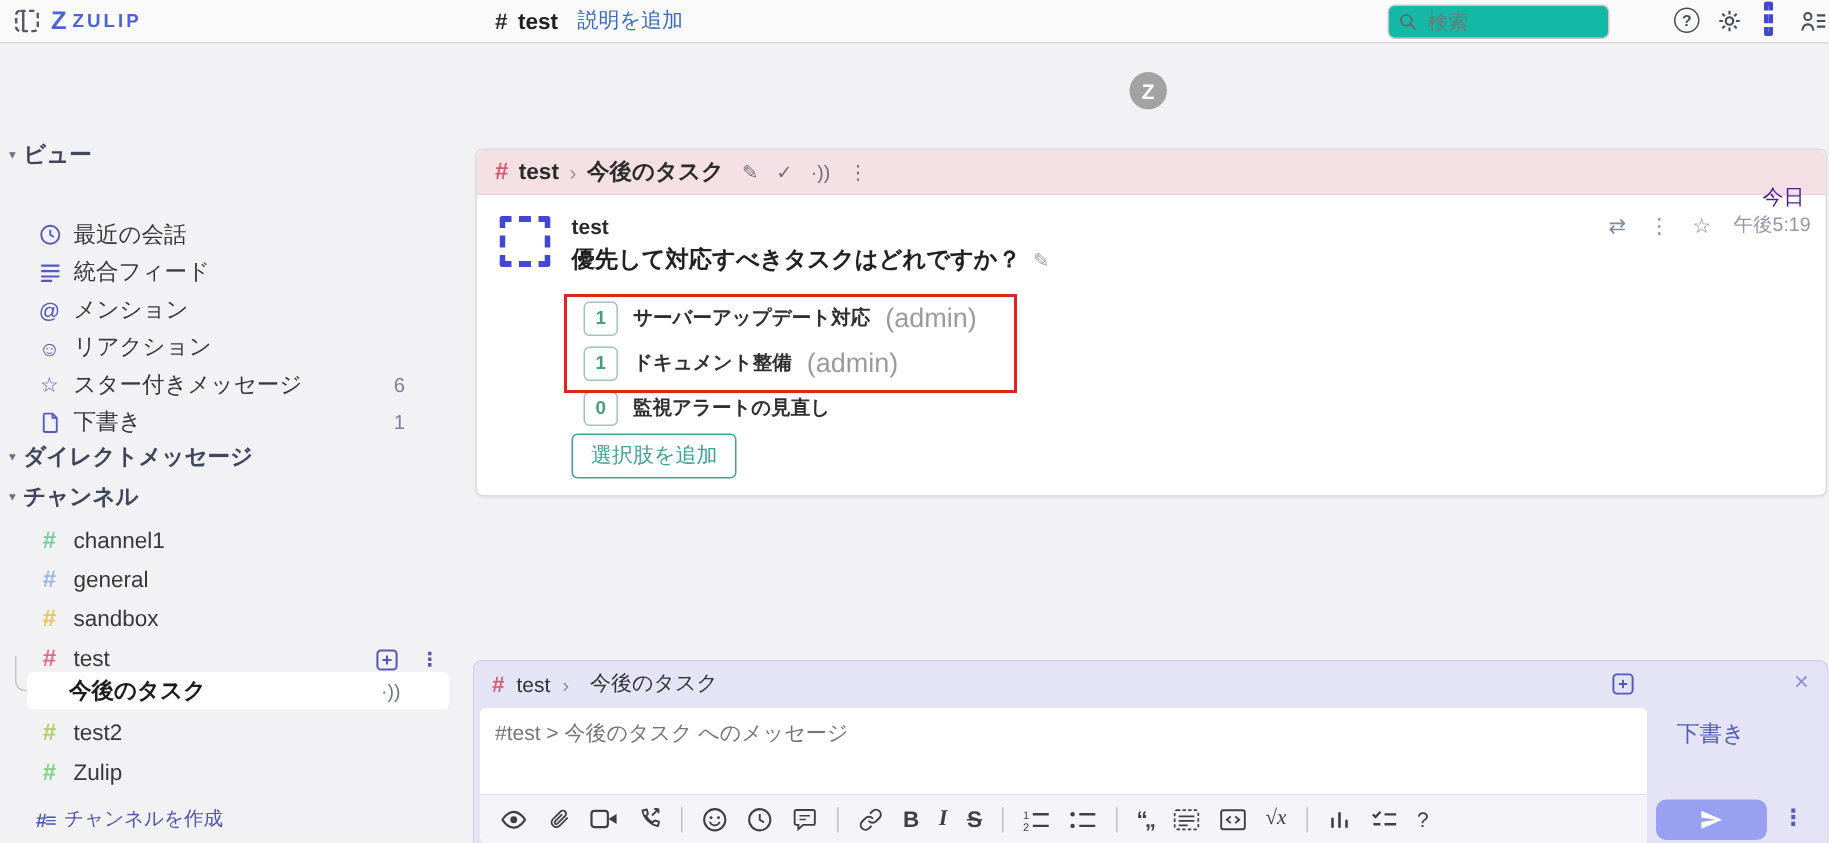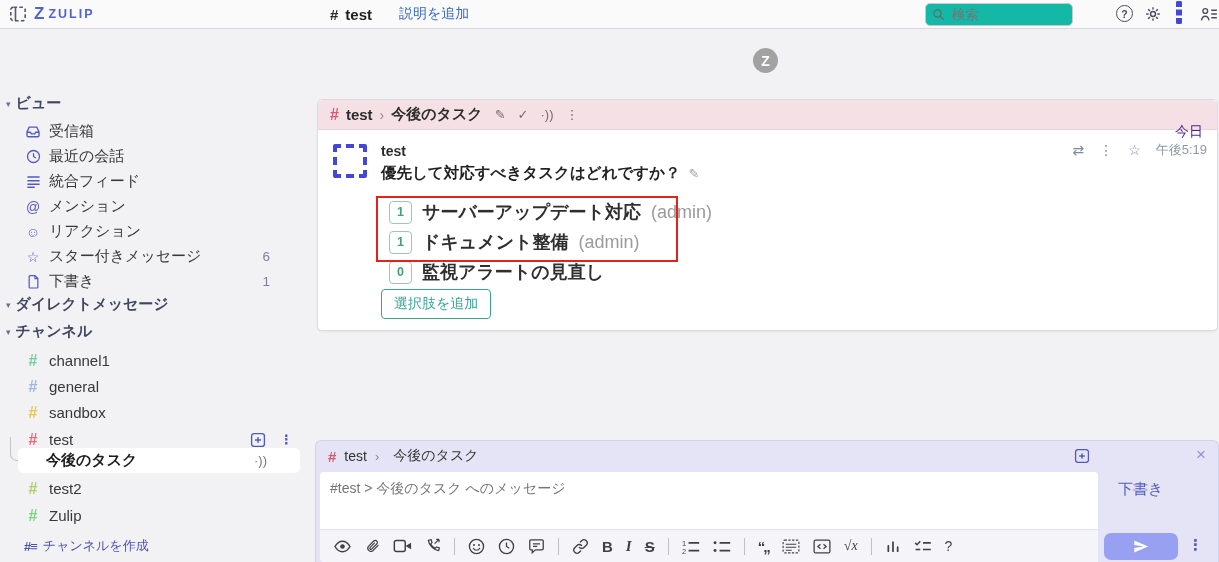--- a/index.html
+++ b/index.html
@@ -10,21 +10,21 @@
 
   
   .topbar{position:absolute;top:0;left:0;width:1219px;height:28px;background:#fafafa;border-bottom:1px solid #d8d8d8;}
   .toggle-icon{position:absolute;left:9px;top:5px;color:#55596b;}
   .logo{position:absolute;left:34px;top:4px;display:flex;align-items:center;gap:4px;color:#4f63d8;}
   .logo .z{font-size:17px;font-weight:bold;}
   .logo .word{font-size:12.5px;font-weight:bold;letter-spacing:2px;}
   .stream-title{position:absolute;left:330px;top:0;height:28px;display:flex;align-items:center;gap:7px;}
   .stream-title .hash{font-weight:bold;font-size:15px;color:#2b2b2b;}
   .stream-title .name{font-weight:bold;font-size:15px;color:#1f1f1f;}
-  .stream-title .desc{font-size:14px;color:#3b6cc4;margin-left:20px;cursor:pointer;font-family:Liberation Mono, monospace;}
+  .stream-title .desc{font-size:14px;color:#3b6cc4;margin-left:6px;cursor:pointer;font-family:Liberation Mono, monospace;}
   .searchbox{position:absolute;left:925px;top:3px;width:140px;height:21px;background:#14b8a6;border:1px solid #c9c9c9;border-radius:5px;display:flex;align-items:center;padding-left:6px;gap:5px;}
   .searchbox svg{color:#666;}
   .searchbox input{border:none;outline:none;background:transparent;font-size:13.5px;color:#444;width:100px;font-family:inherit;}
   .nav-ico{position:absolute;top:5px;color:#4a4c5c;cursor:pointer;}
   .help-circle{width:15px;height:15px;border:1.5px solid #4a4c5c;border-radius:50%;font-size:10.5px;font-weight:bold;display:flex;align-items:center;justify-content:center;}
   .avatar-mini{width:14px;height:14px;border:3px dashed #4347d8;border-radius:2px;background:#fff;}
 
   
   .sidebar{position:absolute;top:29px;left:0;width:306px;height:533px;}
   .srow{position:absolute;left:0;width:306px;height:25px;display:flex;align-items:center;padding-left:24px;box-sizing:border-box;font-size:15px;color:#383838;cursor:pointer;}
@@ -59,21 +59,21 @@
   .msg-avatar{position:absolute;left:15px;top:44px;width:26px;height:26px;border:4px dashed #4347d8;border-radius:2px;background:#fff;}
   .sender{position:absolute;left:63px;top:43px;font-size:14px;font-weight:bold;color:#2b2b2b;}
   .msg-actions{position:absolute;right:10px;top:41px;display:flex;align-items:center;gap:15px;color:#7d8ca0;font-size:14px;}
   .msg-actions .t{color:#8f9aa8;font-size:13px;}
   .msg-actions span{cursor:pointer;}
   .poll-q{position:absolute;left:63px;top:63px;font-size:15.5px;font-weight:bold;color:#222;display:flex;gap:8px;align-items:center;}
   .poll-q .edit{color:#9aa2aa;font-size:13px;font-weight:normal;cursor:pointer;}
   .poll-opts{position:absolute;left:71px;top:97px;}
   .popt{height:30px;display:flex;align-items:center;gap:10px;}
   .vote{width:21px;height:21px;border:1px solid #9fc5b4;border-radius:4px;background:#fdfefe;color:#4a9e76;font-size:12.5px;font-weight:bold;display:flex;align-items:center;justify-content:center;cursor:pointer;}
-  .plabel{font-size:18px;font-weight:bold;color:#2f2f2f;}
+  .plabel{font-size:13px;font-weight:bold;color:#2f2f2f;}
   .pvoters{font-size:18px;color:#9b9b9b;}
   .annotation{position:absolute;left:58px;top:96px;width:298px;height:62px;border:2px solid #e0241c;pointer-events:none;z-index:5;}
   .poll-new{position:absolute;left:63px;top:189px;display:flex;align-items:center;gap:10px;}
   .poll-new input{width:566px;height:28px;border:1px solid #c9c9c9;border-radius:4px;font-size:14px;color:#444;padding:0 9px;box-sizing:border-box;font-family:inherit;outline:none;background:#fff;}
   .addopt{height:30px;border:1px solid #3aa394;border-radius:4px;background:#fff;color:#3aa394;font-size:14px;padding:0 12px;cursor:pointer;font-family:inherit;}
 
   
   .compose{position:absolute;left:315px;top:440px;width:904px;height:122px;background:#e4e4f6;border:1px solid #d2d2e8;border-bottom:none;border-radius:6px 6px 0 0;box-sizing:border-box;}
   .c-head{position:absolute;left:0;top:0;width:100%;height:30px;display:flex;align-items:center;padding-left:12px;box-sizing:border-box;gap:8px;}
   .c-head .hash{color:#d8596f;font-weight:bold;font-size:15px;}
@@ -141,29 +141,20 @@
     </span>
   </div>
 
   <div class="sidebar">
 
     <div class="sec-head" style="top:65px;">
       <span class="caret">▾</span>
       <span>ビュー</span>
     </div>
 
-    <div class="srow" style="top:90px;">
-      <span class="vicon">
-          <svg width="16" height="15" viewBox="0 0 20 18">
-            <path d="M2.5 9.5V14a1.5 1.5 0 001.5 1.5h12a1.5 1.5 0 001.5-1.5V9.5L14.8 3.5H5.2L2.5 9.5z" fill="none" stroke="currentColor" stroke-width="1.7"></path>
-            <path d="M2.5 10h4.2l1.2 2h4.2l1.2-2h4.2" fill="none" stroke="currentColor" stroke-width="1.7"></path>
-          </svg>
-        </span>
-      <span>受信箱</span>
-    </div>
     <div class="srow" style="top:115px;">
       <span class="vicon">
           <svg width="15" height="15" viewBox="0 0 20 20">
             <circle cx="10" cy="10" r="8" fill="none" stroke="currentColor" stroke-width="1.7"></circle>
             <path d="M10 5.5V10l3.2 2" fill="none" stroke="currentColor" stroke-width="1.7"></path>
           </svg>
         </span>
       <span>最近の会話</span>
     </div>
     <div class="srow" style="top:140px;">

